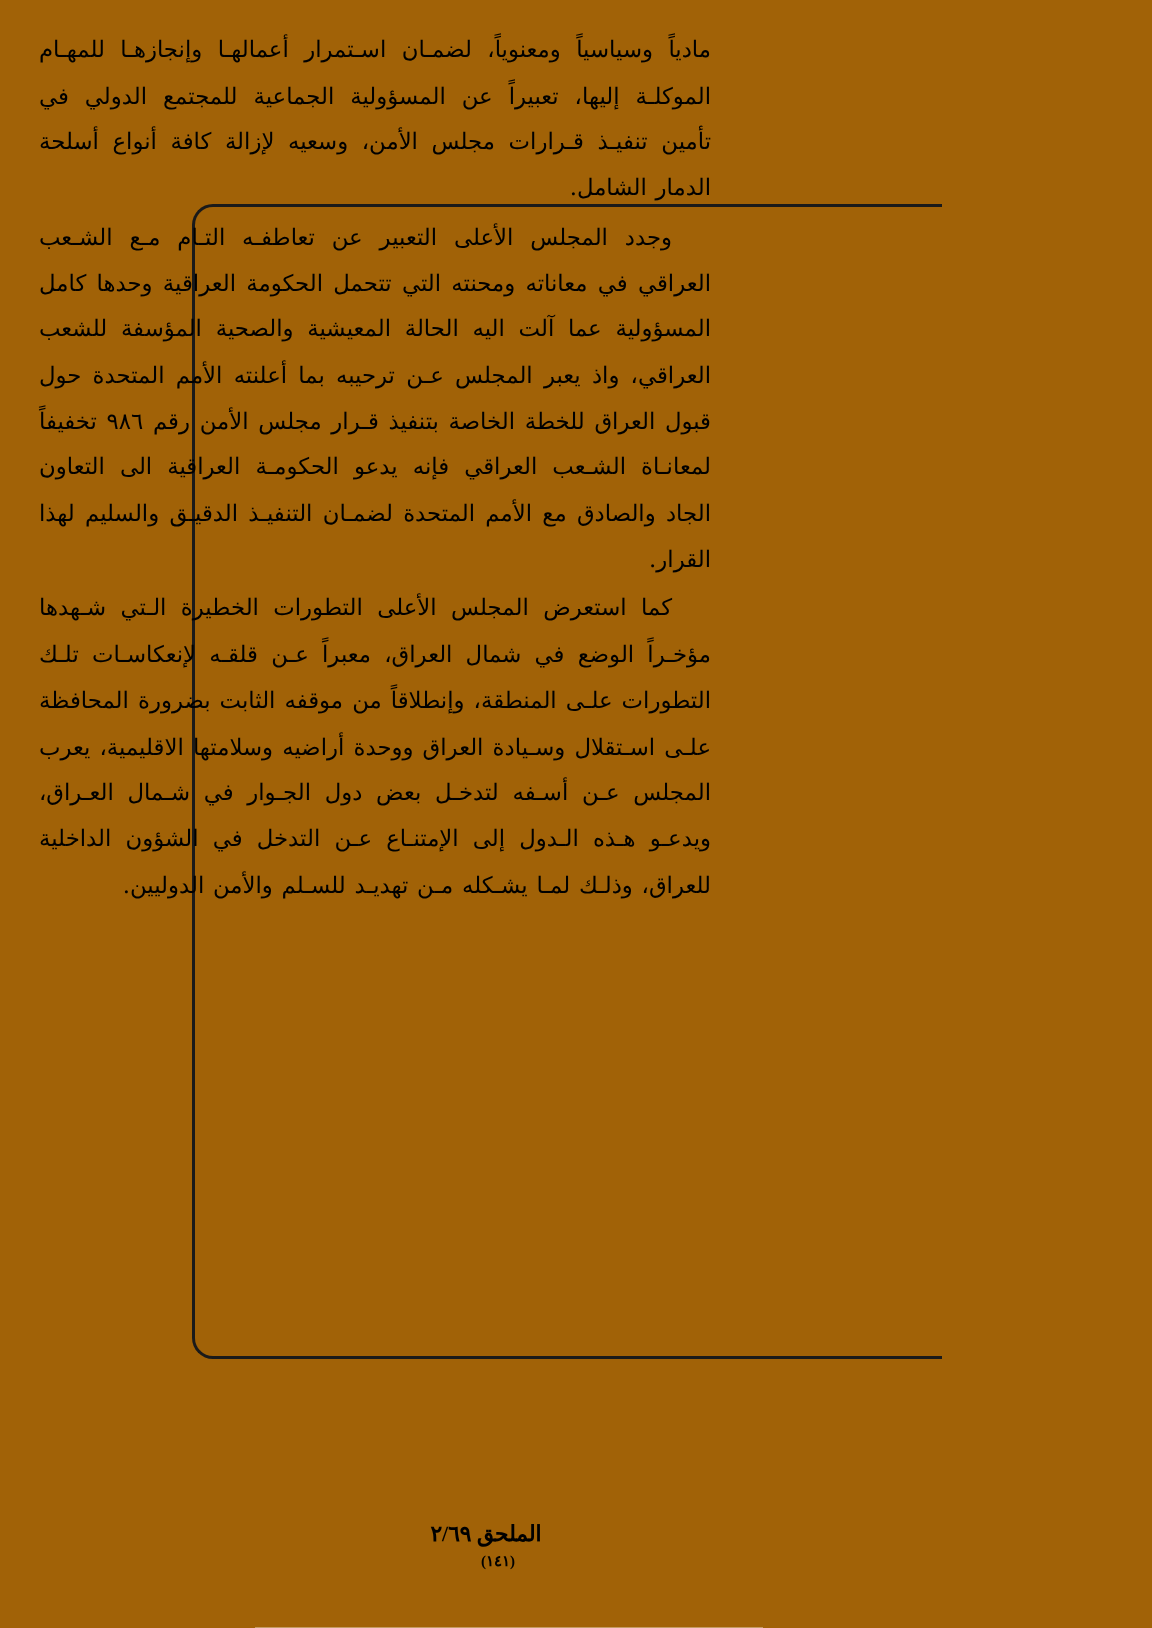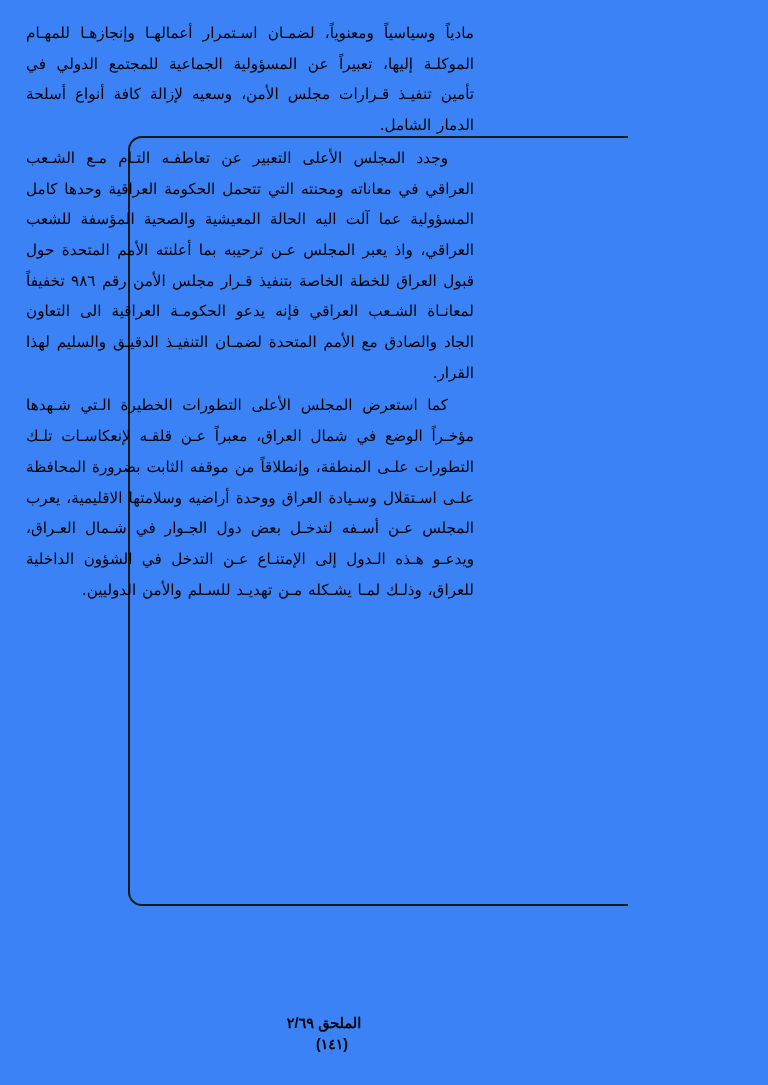--- a/index.html
+++ b/index.html
@@ -14,21 +14,21 @@
     font-family: "DejaVu Serif", "Liberation Serif", serif;
     color: #000000;
     overflow: hidden;
   }
 
   .page {
     position: absolute;
     left: 0; top: 0;
     width: 768px;
     height: 1085px;
-    background: #3b82f6;
+    background: #a16207;
   }
 
   
   .frame {
     position: absolute;
     left: 128px;
     top: 136px;
     width: 500px;
     height: 770px;
     box-sizing: border-box;
@@ -69,25 +69,25 @@
 
   .footer {
     position: absolute;
     left: 0;
     top: 1012px;
     width: 648px;
     text-align: center;
     font-size: 14.5px;
     font-weight: bold;
     line-height: 1.55;
-    font-family: Liberation Sans, sans-serif;
+    font-family: Liberation Serif, serif;
   }
   .footer .line2 {
     font-weight: bold;
-    font-size: 14px;
+    font-size: 10px;
     padding-left: 16px;
   }
 </style>
 </head>
 <body>
 
 <div class="page">
 
   <div class="frame"></div>
 

